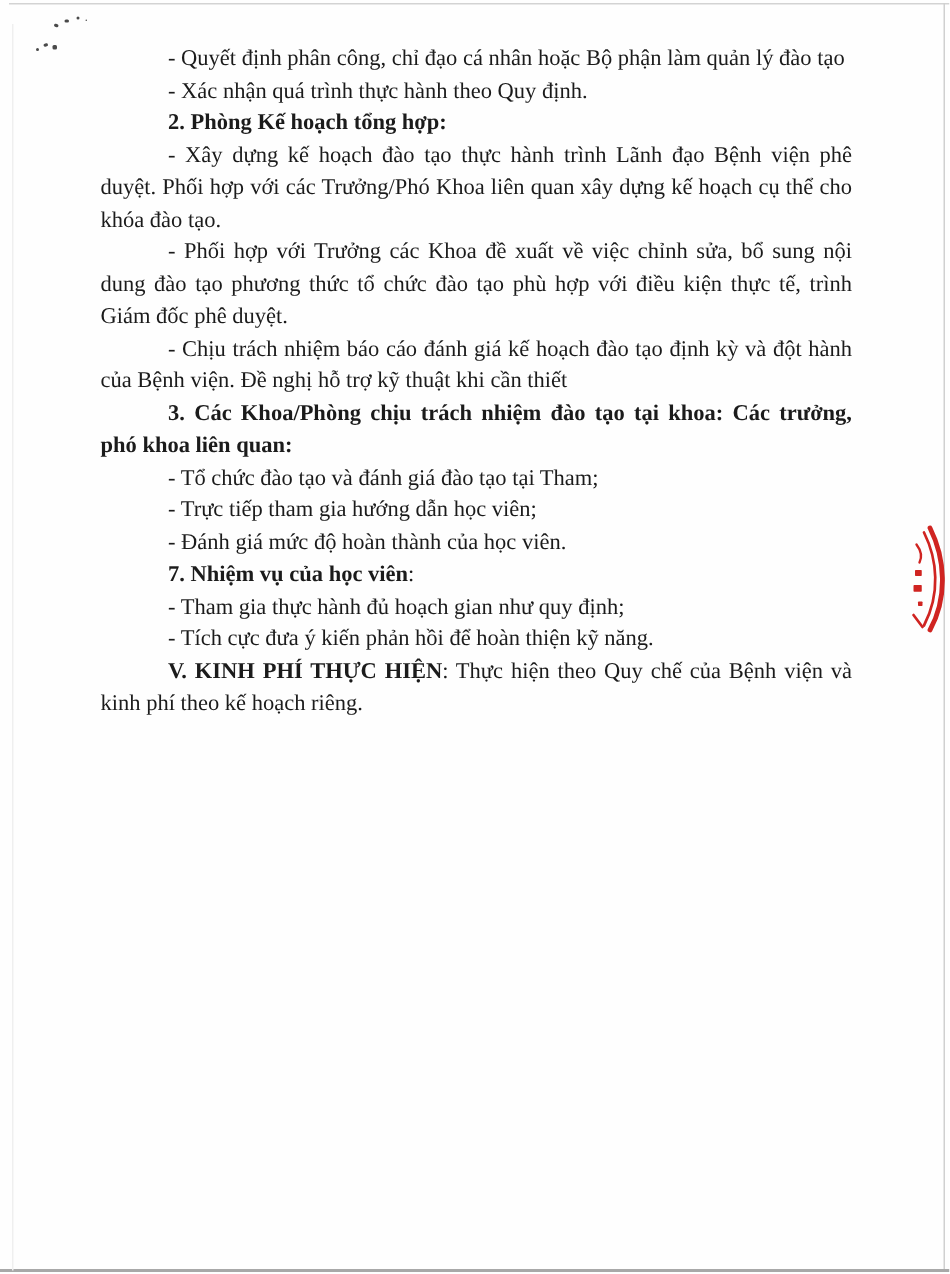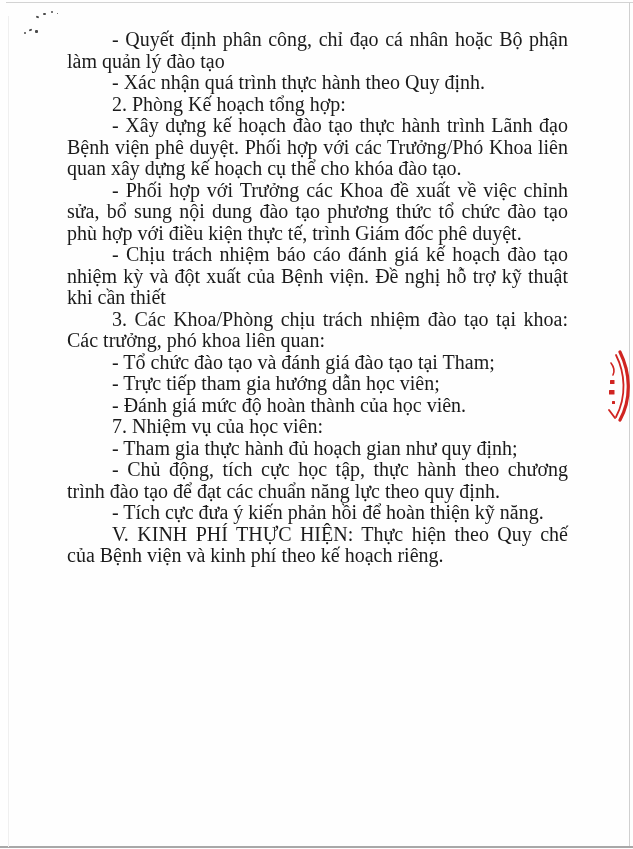--- a/index.html
+++ b/index.html
@@ -26,27 +26,27 @@
 
   
   .textblock {
     position: absolute;
     left: 67px;
     top: 29px;
     width: 501px;
   }
   .textblock p {
     margin: 0;
-    font-size: 20px;
+    font-size: 15px;
     line-height: 21.5px;
     color: var(--ink, #1b1b1b);
     text-align: justify;
     text-indent: 45px;
   }
-  .textblock .b { font-weight: normal; }
+  .textblock .b { font-weight: bold; }
 
   
   .sp {
     position: absolute;
     background: #4a4a4a;
     border-radius: 1px;
   }
   .sp1 { left: 36px; top: 16px; width: 3px; height: 2px; transform: rotate(20deg); }
   .sp2 { left: 43px; top: 13px; width: 3px; height: 2px; }
   .sp3 { left: 51px; top: 11px; width: 2px; height: 2px; }
@@ -97,25 +97,24 @@
       <rect x="9" y="51" width="3" height="3" rx="0.5"></rect>
     </g>
   </svg>
 
   <div class="textblock">
       <p><span>- Quyết định phân công, chỉ đạo cá nhân hoặc Bộ phận làm quản lý đào tạo</span></p>
       <p><span>- Xác nhận quá trình thực hành theo Quy định.</span></p>
       <p><span class="b">2. Phòng Kế hoạch tổng hợp:</span></p>
       <p><span>- Xây dựng kế hoạch đào tạo thực hành trình Lãnh đạo Bệnh viện phê duyệt. Phối hợp với các Trưởng/Phó Khoa liên quan xây dựng kế hoạch cụ thể cho khóa đào tạo.</span></p>
       <p><span>- Phối hợp với Trưởng các Khoa đề xuất về việc chỉnh sửa, bổ sung nội dung đào tạo phương thức tổ chức đào tạo phù hợp với điều kiện thực tế, trình Giám đốc phê duyệt.</span></p>
-      <p><span>- Chịu trách nhiệm báo cáo đánh giá kế hoạch đào tạo nhiệm kỳ và đột xuất của Bệnh viện. Đề nghị hỗ trợ kỹ thuật khi cần thiết</span></p>
+      <p><span>- Chịu trách nhiệm báo cáo đánh giá kế hoạch đào tạo định kỳ và đột hành của Bệnh viện. Đề nghị hỗ trợ kỹ thuật khi cần thiết</span></p>
       <p><span class="b">3. Các Khoa/Phòng chịu trách nhiệm đào tạo tại khoa: Các trưởng, phó khoa liên quan:</span></p>
       <p><span>- Tổ chức đào tạo và đánh giá đào tạo tại Tham;</span></p>
       <p><span>- Trực tiếp tham gia hướng dẫn học viên;</span></p>
       <p><span>- Đánh giá mức độ hoàn thành của học viên.</span></p>
       <p><span class="b">7. Nhiệm vụ của học viên</span><span>:</span></p>
       <p><span>- Tham gia thực hành đủ hoạch gian như quy định;</span></p>
-      <p><span>- Chủ động, tích cực học tập, thực hành theo chương trình đào tạo để đạt các chuẩn năng lực theo quy định.</span></p>
       <p><span>- Tích cực đưa ý kiến phản hồi để hoàn thiện kỹ năng.</span></p>
       <p><span class="b">V. KINH PHÍ THỰC HIỆN</span><span>: Thực hiện theo Quy chế của Bệnh viện và kinh phí theo kế hoạch riêng.</span></p>
     </div>
 
 </div>
 
 </body></html>

